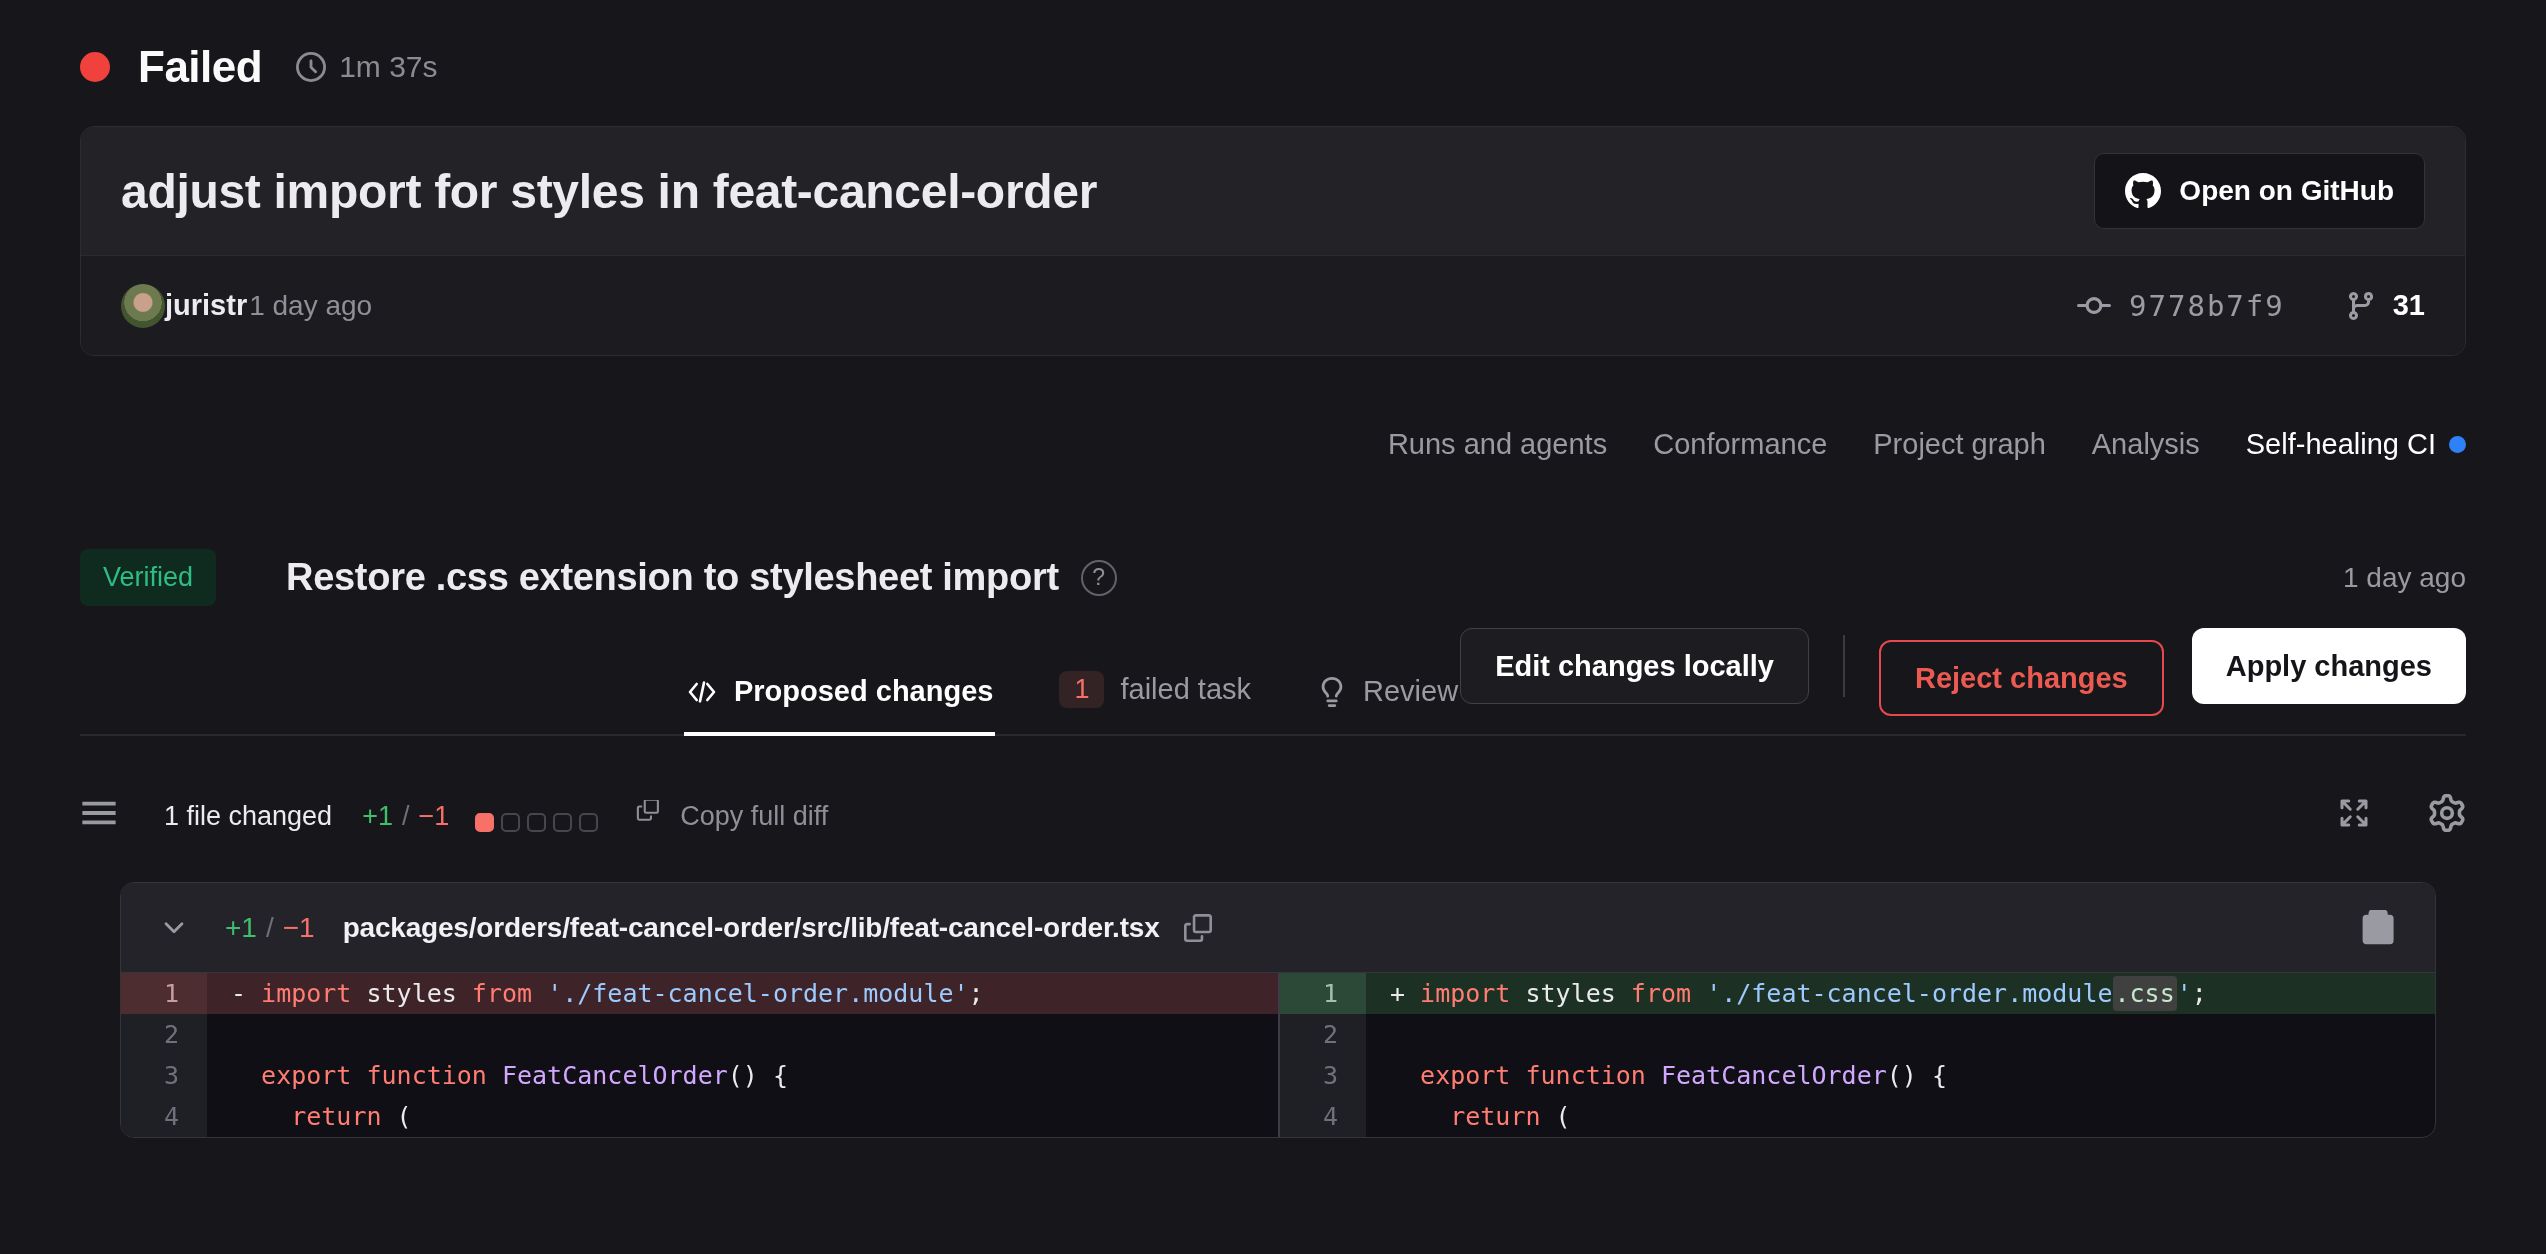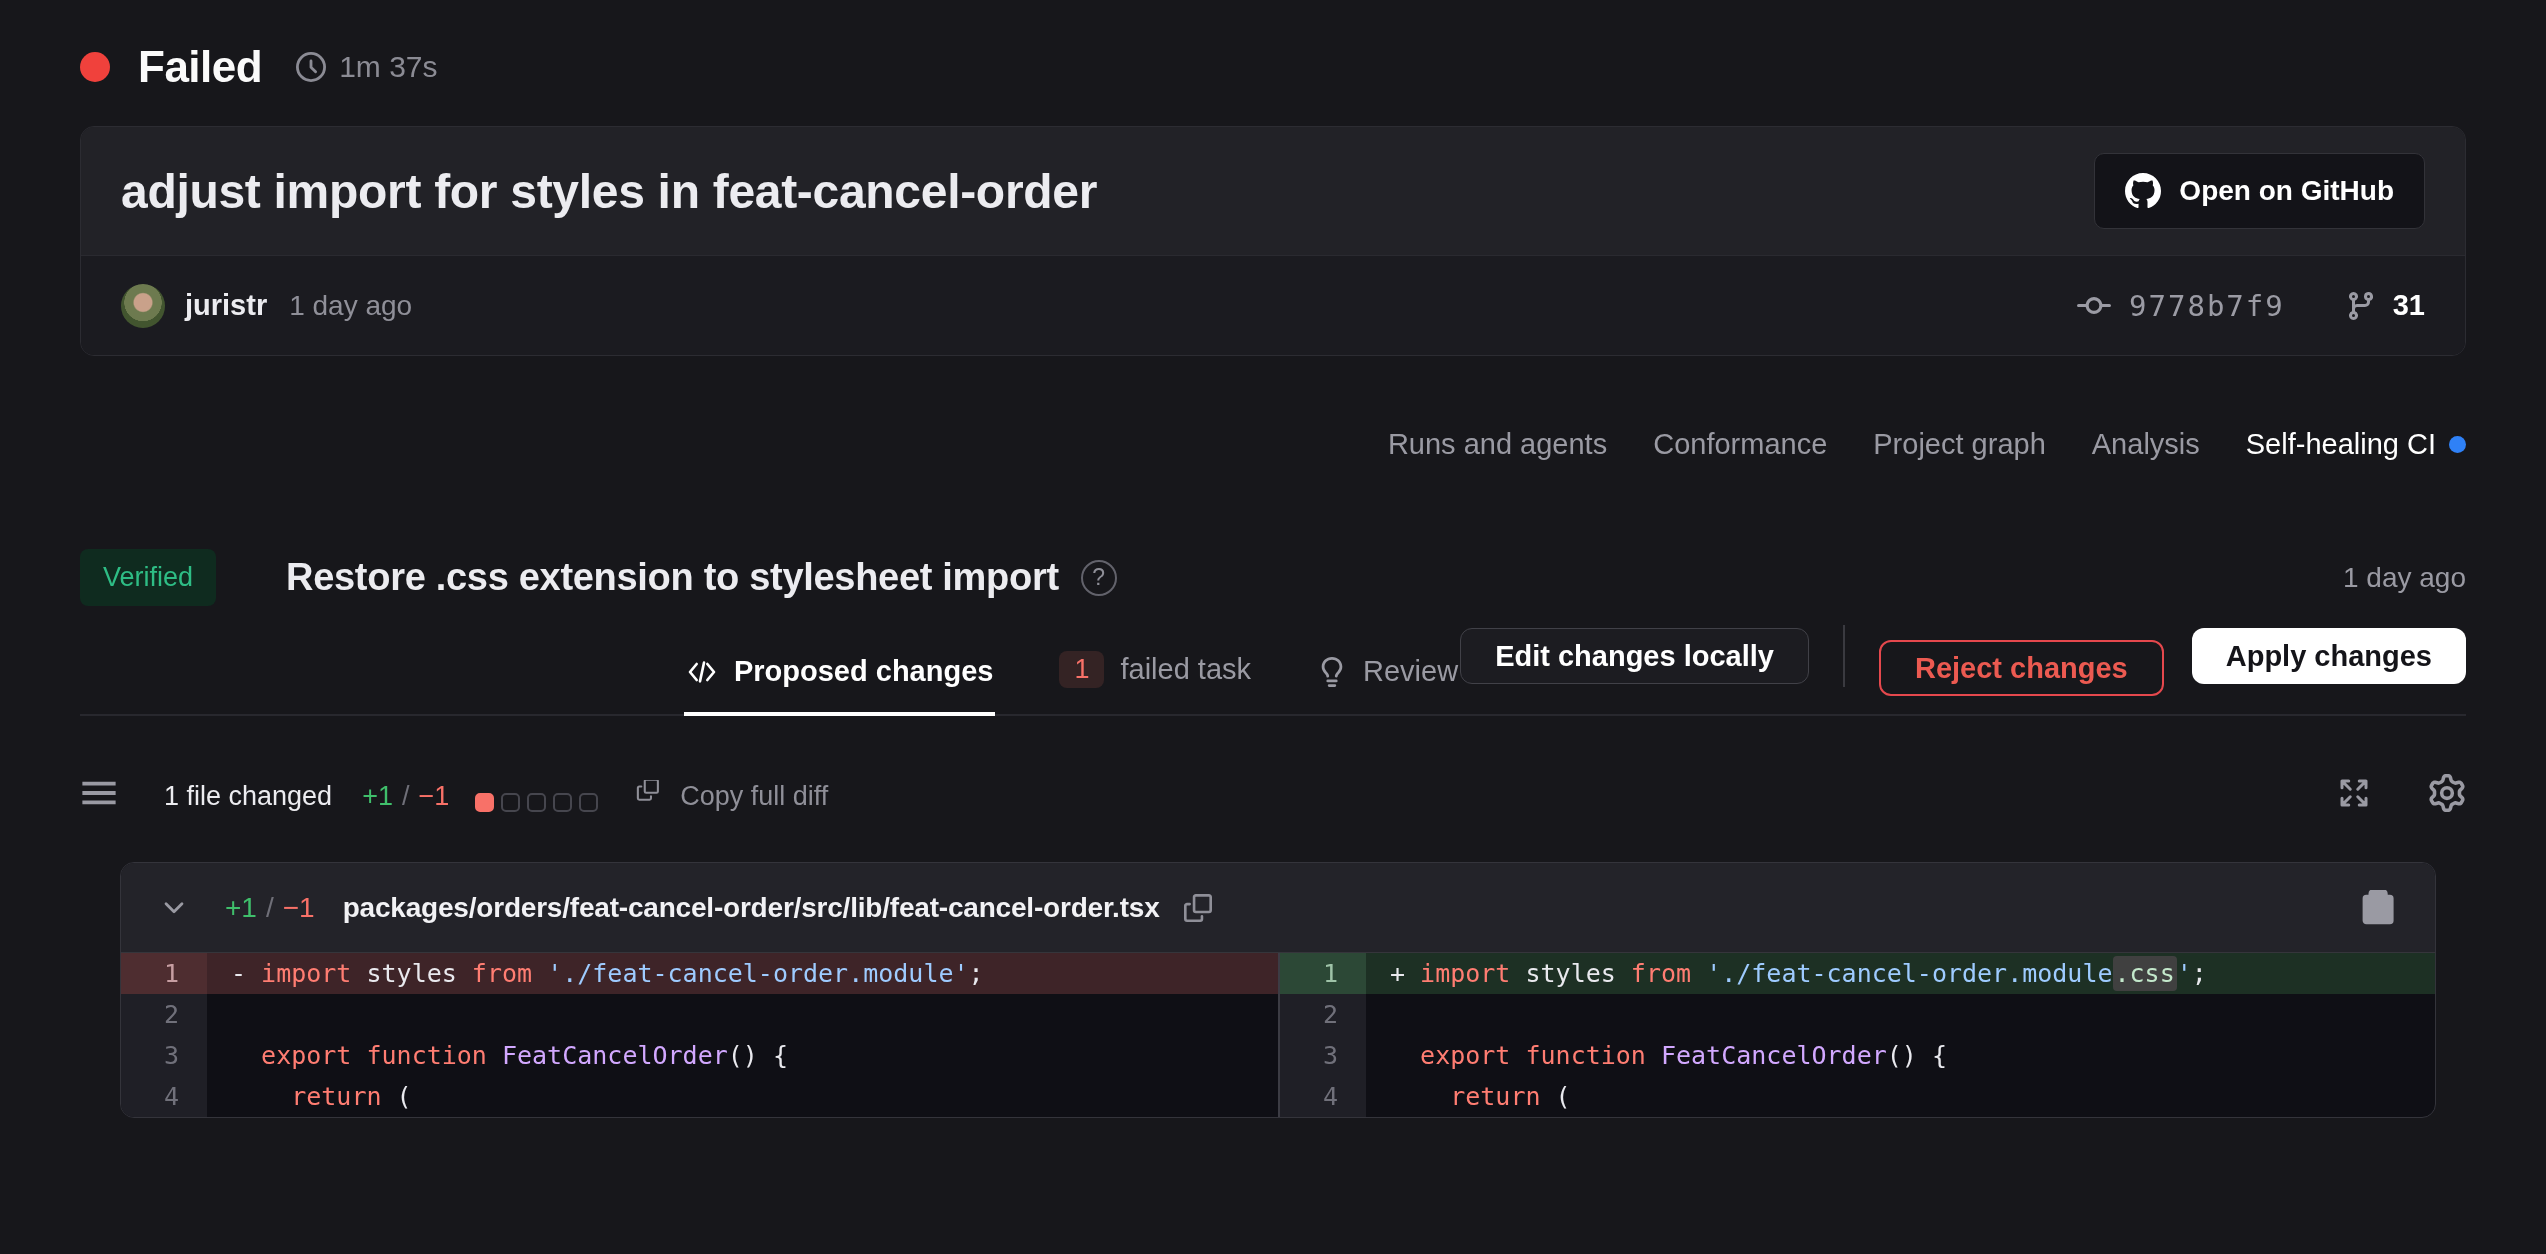--- a/index.html
+++ b/index.html
@@ -18,21 +18,21 @@
   .status-dot { width:30px; height:30px; border-radius:50%; background:#f0413c; }
   .status-label { font-size:44px; font-weight:700; color:#fafafa; margin-left:28px; letter-spacing:-0.5px; }
   .duration { display:flex; align-items:center; gap:13px; margin-left:34px; color:#8b8b94; font-size:30px; }
 
   
   .card { margin-top:34px; border:1px solid #2c2c32; border-radius:14px; overflow:hidden; }
   .card-top { background:#222227; height:128px; display:flex; align-items:center; justify-content:space-between; padding:0 40px; }
   .card-title { font-size:48px; font-weight:700; letter-spacing:-0.3px; }
   .gh-btn { display:flex; align-items:center; gap:18px; background:#131318; border:1px solid #333339; border-radius:10px; height:76px; padding:0 30px; font-size:28px; font-weight:600; color:#fff; cursor:pointer; }
   .card-bottom { background:#1b1b20; border-top:1px solid #2a2a30; height:100px; display:flex; align-items:center; justify-content:space-between; padding:0 40px; }
-  .author { display:flex; align-items:center; gap:20px; }
+  .author { display:flex; align-items:center; }
   .avatar { width:44px; height:44px; border-radius:50%; background:radial-gradient(circle at 50% 42%, #c9a18a 0 26%, #6d7a4f 30% 55%, #42552f 56% 100%); }
   .author-name { font-size:29px; font-weight:700; }
   .author-time { font-size:28px; color:#8f8f98; margin-left:2px; }
   .commit-meta { display:flex; align-items:center; gap:18px; color:#9b9ba4; }
   .sha { font-family:"DejaVu Sans Mono", monospace; font-size:29px; letter-spacing:2px; color:#9b9ba4; cursor:pointer; }
   .pr-count { display:flex; align-items:center; gap:16px; margin-left:42px; cursor:pointer; }
   .pr-num { color:#fff; font-size:29px; font-weight:600; }
 
   
   .nav-row { margin-top:72px; display:flex; justify-content:flex-end; align-items:center; gap:46px; font-size:29px; color:#9a9aa3; }
@@ -48,21 +48,21 @@
   .fix-time { margin-left:auto; font-size:28px; color:#9a9aa3; }
 
   
   .tabs-row { margin-top:10px; display:flex; justify-content:flex-end; border-bottom:2px solid #28282e; }
   .tabs { display:flex; gap:62px; align-items:flex-end; }
   .tab { display:flex; align-items:center; gap:16px; font-size:29px; color:#9a9aa3; padding:26px 2px; position:relative; cursor:pointer; }
   .tab.active { color:#fff; font-weight:600; }
   .tab.active::after { content:""; position:absolute; left:0; right:0; bottom:-2px; height:4px; background:#fff; }
   .count-pill { background:rgba(248,113,104,0.13); color:#f87168; border-radius:8px; padding:3px 15px; font-size:27px; }
   .actions { display:flex; align-items:center; padding-bottom:18px; }
-  .btn { height:56px; border-radius:12px; font-size:29px; font-weight:600; display:flex; align-items:center; padding:0 34px; cursor:pointer; font-family:"Liberation Sans", sans-serif; }
+  .btn { height:76px; border-radius:12px; font-size:29px; font-weight:600; display:flex; align-items:center; padding:0 34px; cursor:pointer; font-family:"Liberation Sans", sans-serif; }
   .btn-edit { background:#1c1c21; border:1px solid #414148; color:#fff; }
   .v-div { width:2px; height:62px; background:#3a3a40; margin:0 34px; }
   .btn-reject { background:transparent; border:2px solid #e5484d; color:#ec5a51; margin-right:28px;margin-top:24px; }
   .btn-apply { background:#ffffff; border:none; color:#141419; font-weight:700; }
 
   
   .diff-toolbar { margin-top:58px; display:flex; align-items:flex-end; font-size:27px; }
   .hamburger { color:#9a9aa3; margin-right:46px; cursor:pointer; }
   .files-changed { color:#ececf0; margin-right:30px; }
   .plus { color:#3fbf6b; } .slash { color:#6f6f78; margin:0 9px; } .minus { color:#f87168; }

